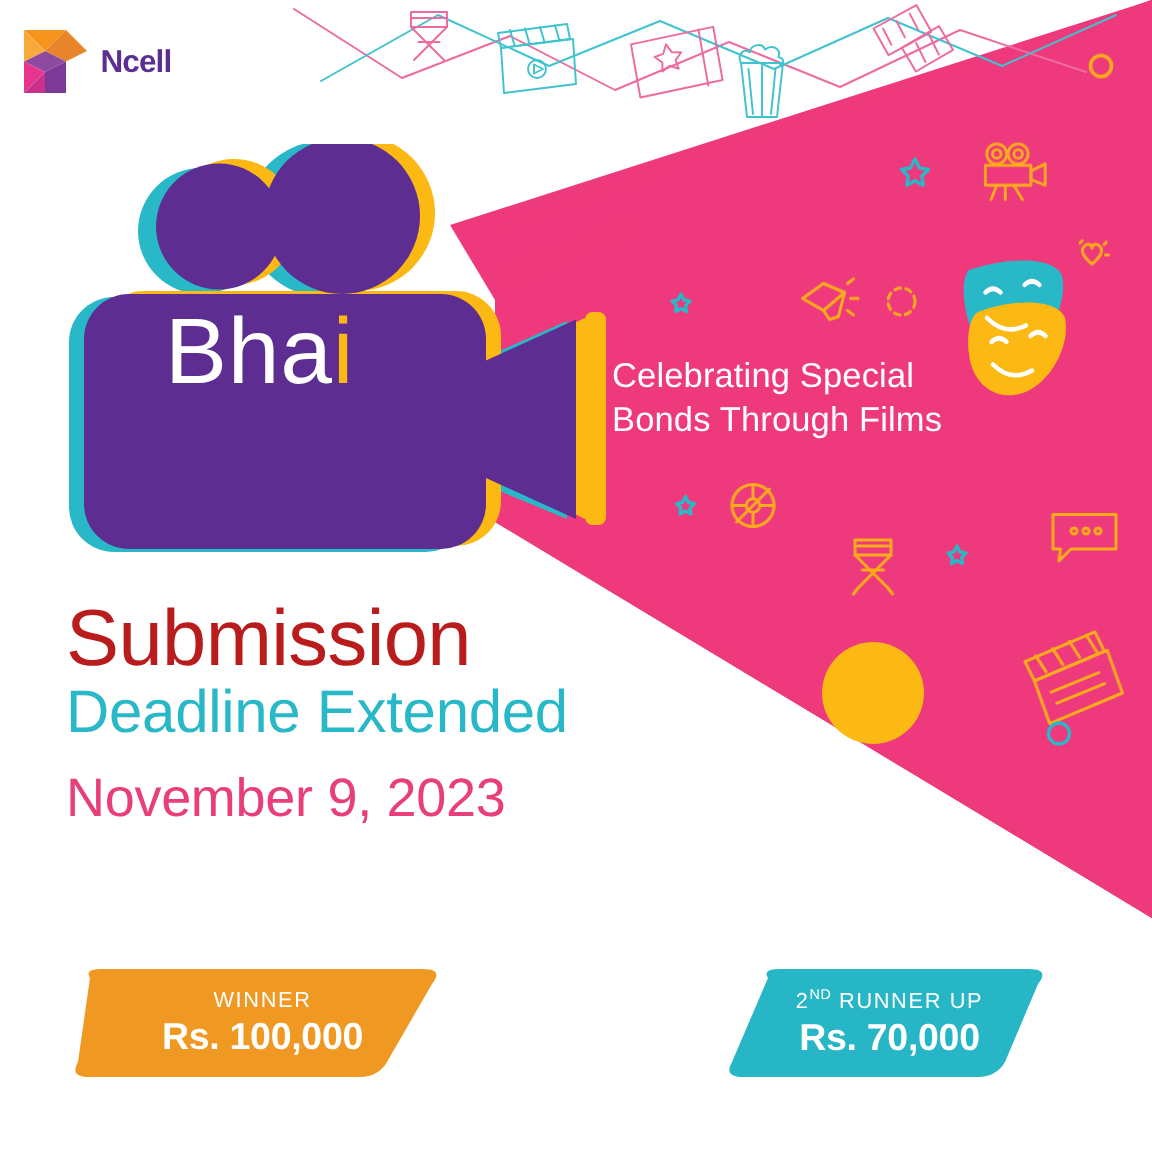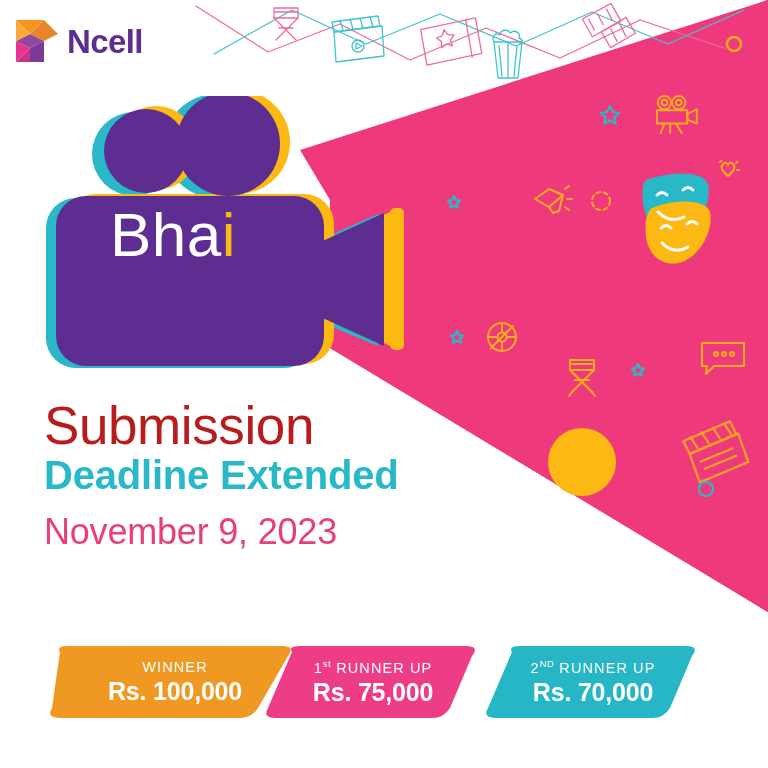--- a/index.html
+++ b/index.html
@@ -13,21 +13,21 @@
 
   
   .wedge{position:absolute;inset:0;z-index:1;pointer-events:none;}
 
   
   .topstrip{position:absolute;left:0;top:0;width:768px;height:86px;z-index:2;}
 
   
   .logo{position:absolute;left:14px;top:18px;display:flex;align-items:center;gap:9px;z-index:6;}
   .logo-mark{width:44px;height:46px;display:block;}
-  .logo-word{font-size:33px;font-weight:700;color:#5E2D91;letter-spacing:-0.6px;line-height:1;}
+  .logo-word{font-size:21px;font-weight:700;color:#5E2D91;letter-spacing:-0.6px;line-height:1;}
 
   
   .camera{position:absolute;left:38px;top:96px;width:400px;height:290px;z-index:5;}
   .cam-text{
     position:absolute;left:110px;top:206px;z-index:6;
     color:#ffffff;font-size:62px;font-weight:400;line-height:0.93;
     letter-spacing:0.5px;
   }
   .cam-text .l2{display:block;}
   .dot-orange{color:#FCB813;}
@@ -35,21 +35,21 @@
   
   .tagline{
     position:absolute;left:408px;top:236px;z-index:6;
     color:#ffffff;font-size:23px;font-weight:400;line-height:1.28;letter-spacing:0.1px;
     width:290px;
   }
 
   
   .headline{position:absolute;left:44px;top:398px;z-index:6;}
   .h-line1{font-size:53px;font-weight:400;color:#b91c1c;line-height:1.04;letter-spacing:-0.4px;}
-  .h-line2{font-size:40px;font-weight:700;color:#29B8C8;line-height:1.12;letter-spacing:-0.2px;}
+  .h-line2{font-size:40px;font-weight:400;color:#29B8C8;line-height:1.12;letter-spacing:-0.2px;}
   .h-line3{font-size:36px;font-weight:400;color:#E83E7C;line-height:1.2;letter-spacing:-0.2px;margin-top:12px;}
 
   
   .prizes{position:absolute;left:0;top:646px;width:768px;height:86px;z-index:6;}
   .prize{
     position:absolute;top:0;height:72px;
     display:flex;flex-direction:column;align-items:center;justify-content:center;
     color:#fff;
   }
   .prize .ptitle{
@@ -244,48 +244,43 @@
       <circle cx="190" cy="48" r="52"></circle>
       <rect x="18" y="100" width="268" height="170" rx="30"></rect>
       <polygon points="278,148 346,117 346,250 278,219"></polygon>
     </g>
   </svg>
 
   <div class="cam-text">
     <span>Bha<span class="dot-orange">i</span></span>
   </div>
 
+  <div class="tagline">
+    <div>Celebrating Special</div>
+    <div>Bonds Through Films</div>
+  </div>
 
   <div class="headline">
     <div class="h-line1">Submission</div>
     <div class="h-line2">Deadline Extended</div>
     <div class="h-line3">November 9, 2023</div>
   </div>
 
   <div class="prizes">
 
     <div class="prize p1">
       <svg class="prize-bg" viewBox="0 0 250 72" preserveAspectRatio="none">
         <path d="M14,6 Q10,0 22,0 L236,0 Q250,0 242,10 L212,62 Q206,72 194,72 L14,72 Q0,72 6,62 Z" fill="#EF9822"></path>
       </svg>
       <div class="prize-inner">
         <div class="ptitle"><span>WINNER</span></div>
         <div class="pamount">Rs. 100,000</div>
       </div>
     </div>
 
-    <div class="prize p2">
-      <svg class="prize-bg" viewBox="0 0 218 72" preserveAspectRatio="none">
-        <path d="M30,6 Q26,0 38,0 L204,0 Q218,0 210,10 L188,62 Q182,72 170,72 L14,72 Q0,72 6,62 Z" fill="#EE3D87"></path>
-      </svg>
-      <div class="prize-inner">
-        <div class="ptitle"><span>1</span><sup>st</sup><span> RUNNER UP</span></div>
-        <div class="pamount">Rs. 75,000</div>
-      </div>
-    </div>
 
     <div class="prize p3">
       <svg class="prize-bg" viewBox="0 0 218 72" preserveAspectRatio="none">
         <path d="M30,6 Q26,0 38,0 L204,0 Q218,0 210,10 L188,62 Q182,72 170,72 L14,72 Q0,72 6,62 Z" fill="#26B6C6"></path>
       </svg>
       <div class="prize-inner">
         <div class="ptitle"><span>2</span><sup>ND</sup><span> RUNNER UP</span></div>
         <div class="pamount">Rs. 70,000</div>
       </div>
     </div>

